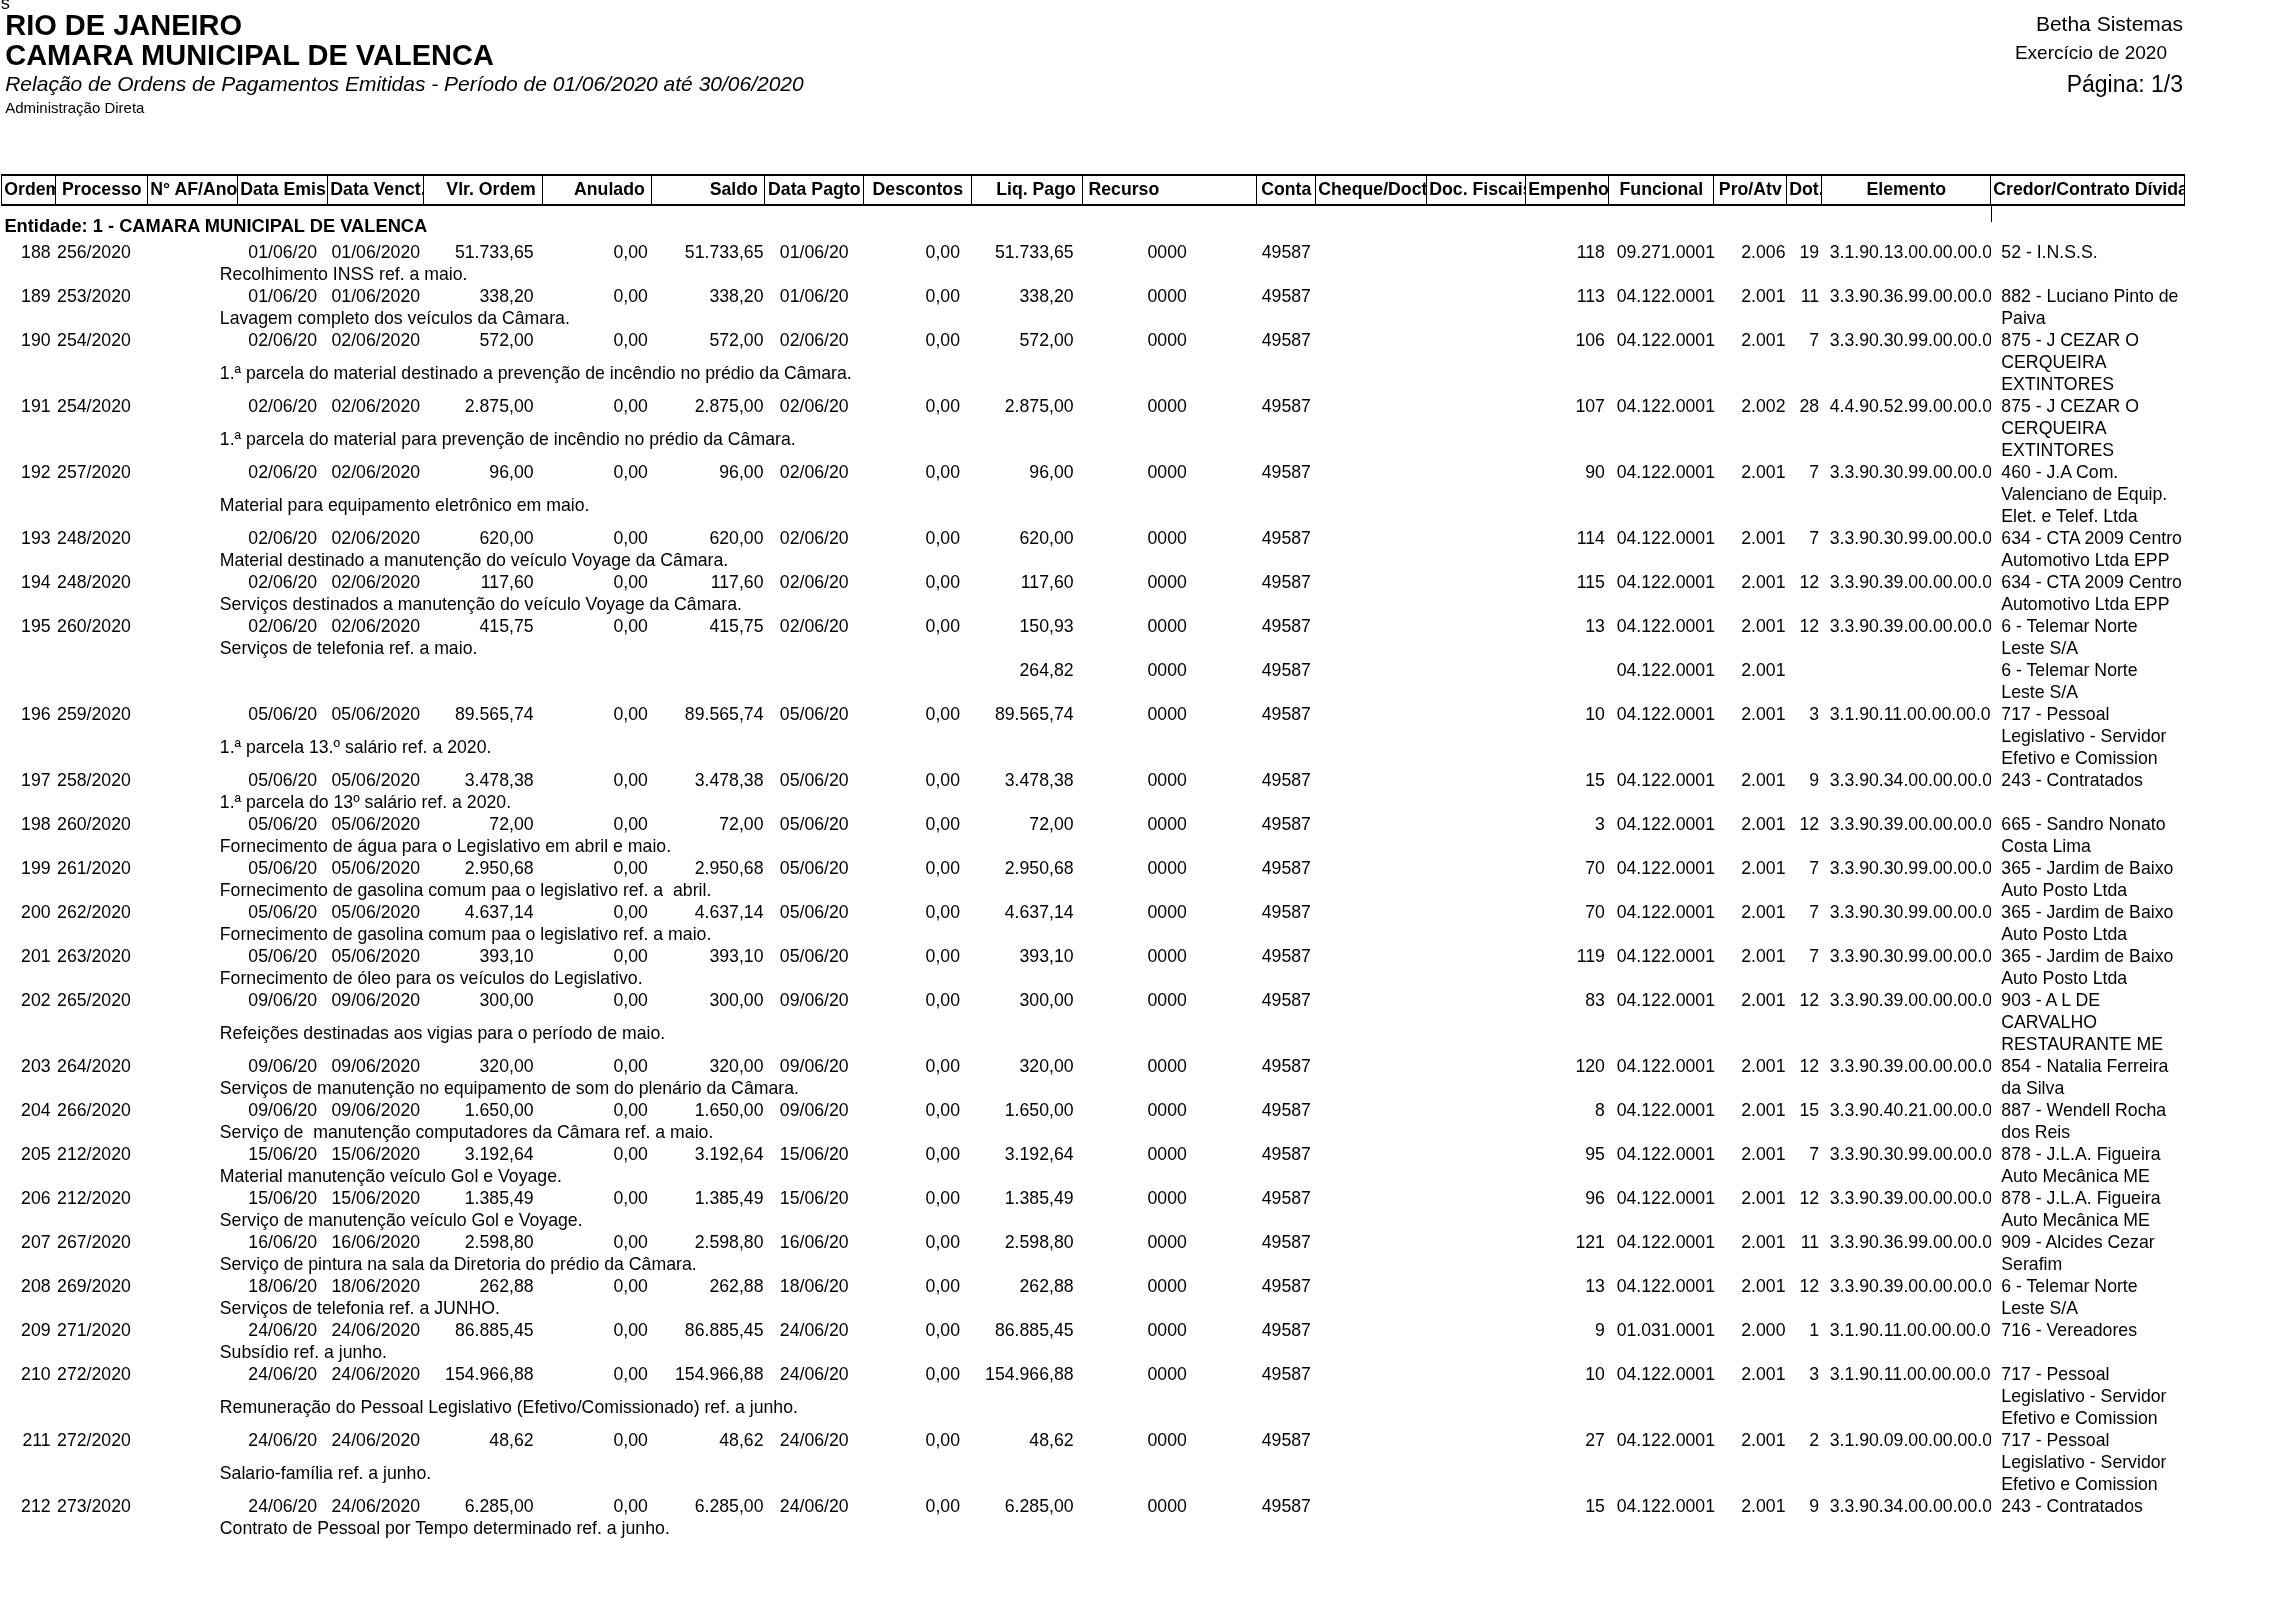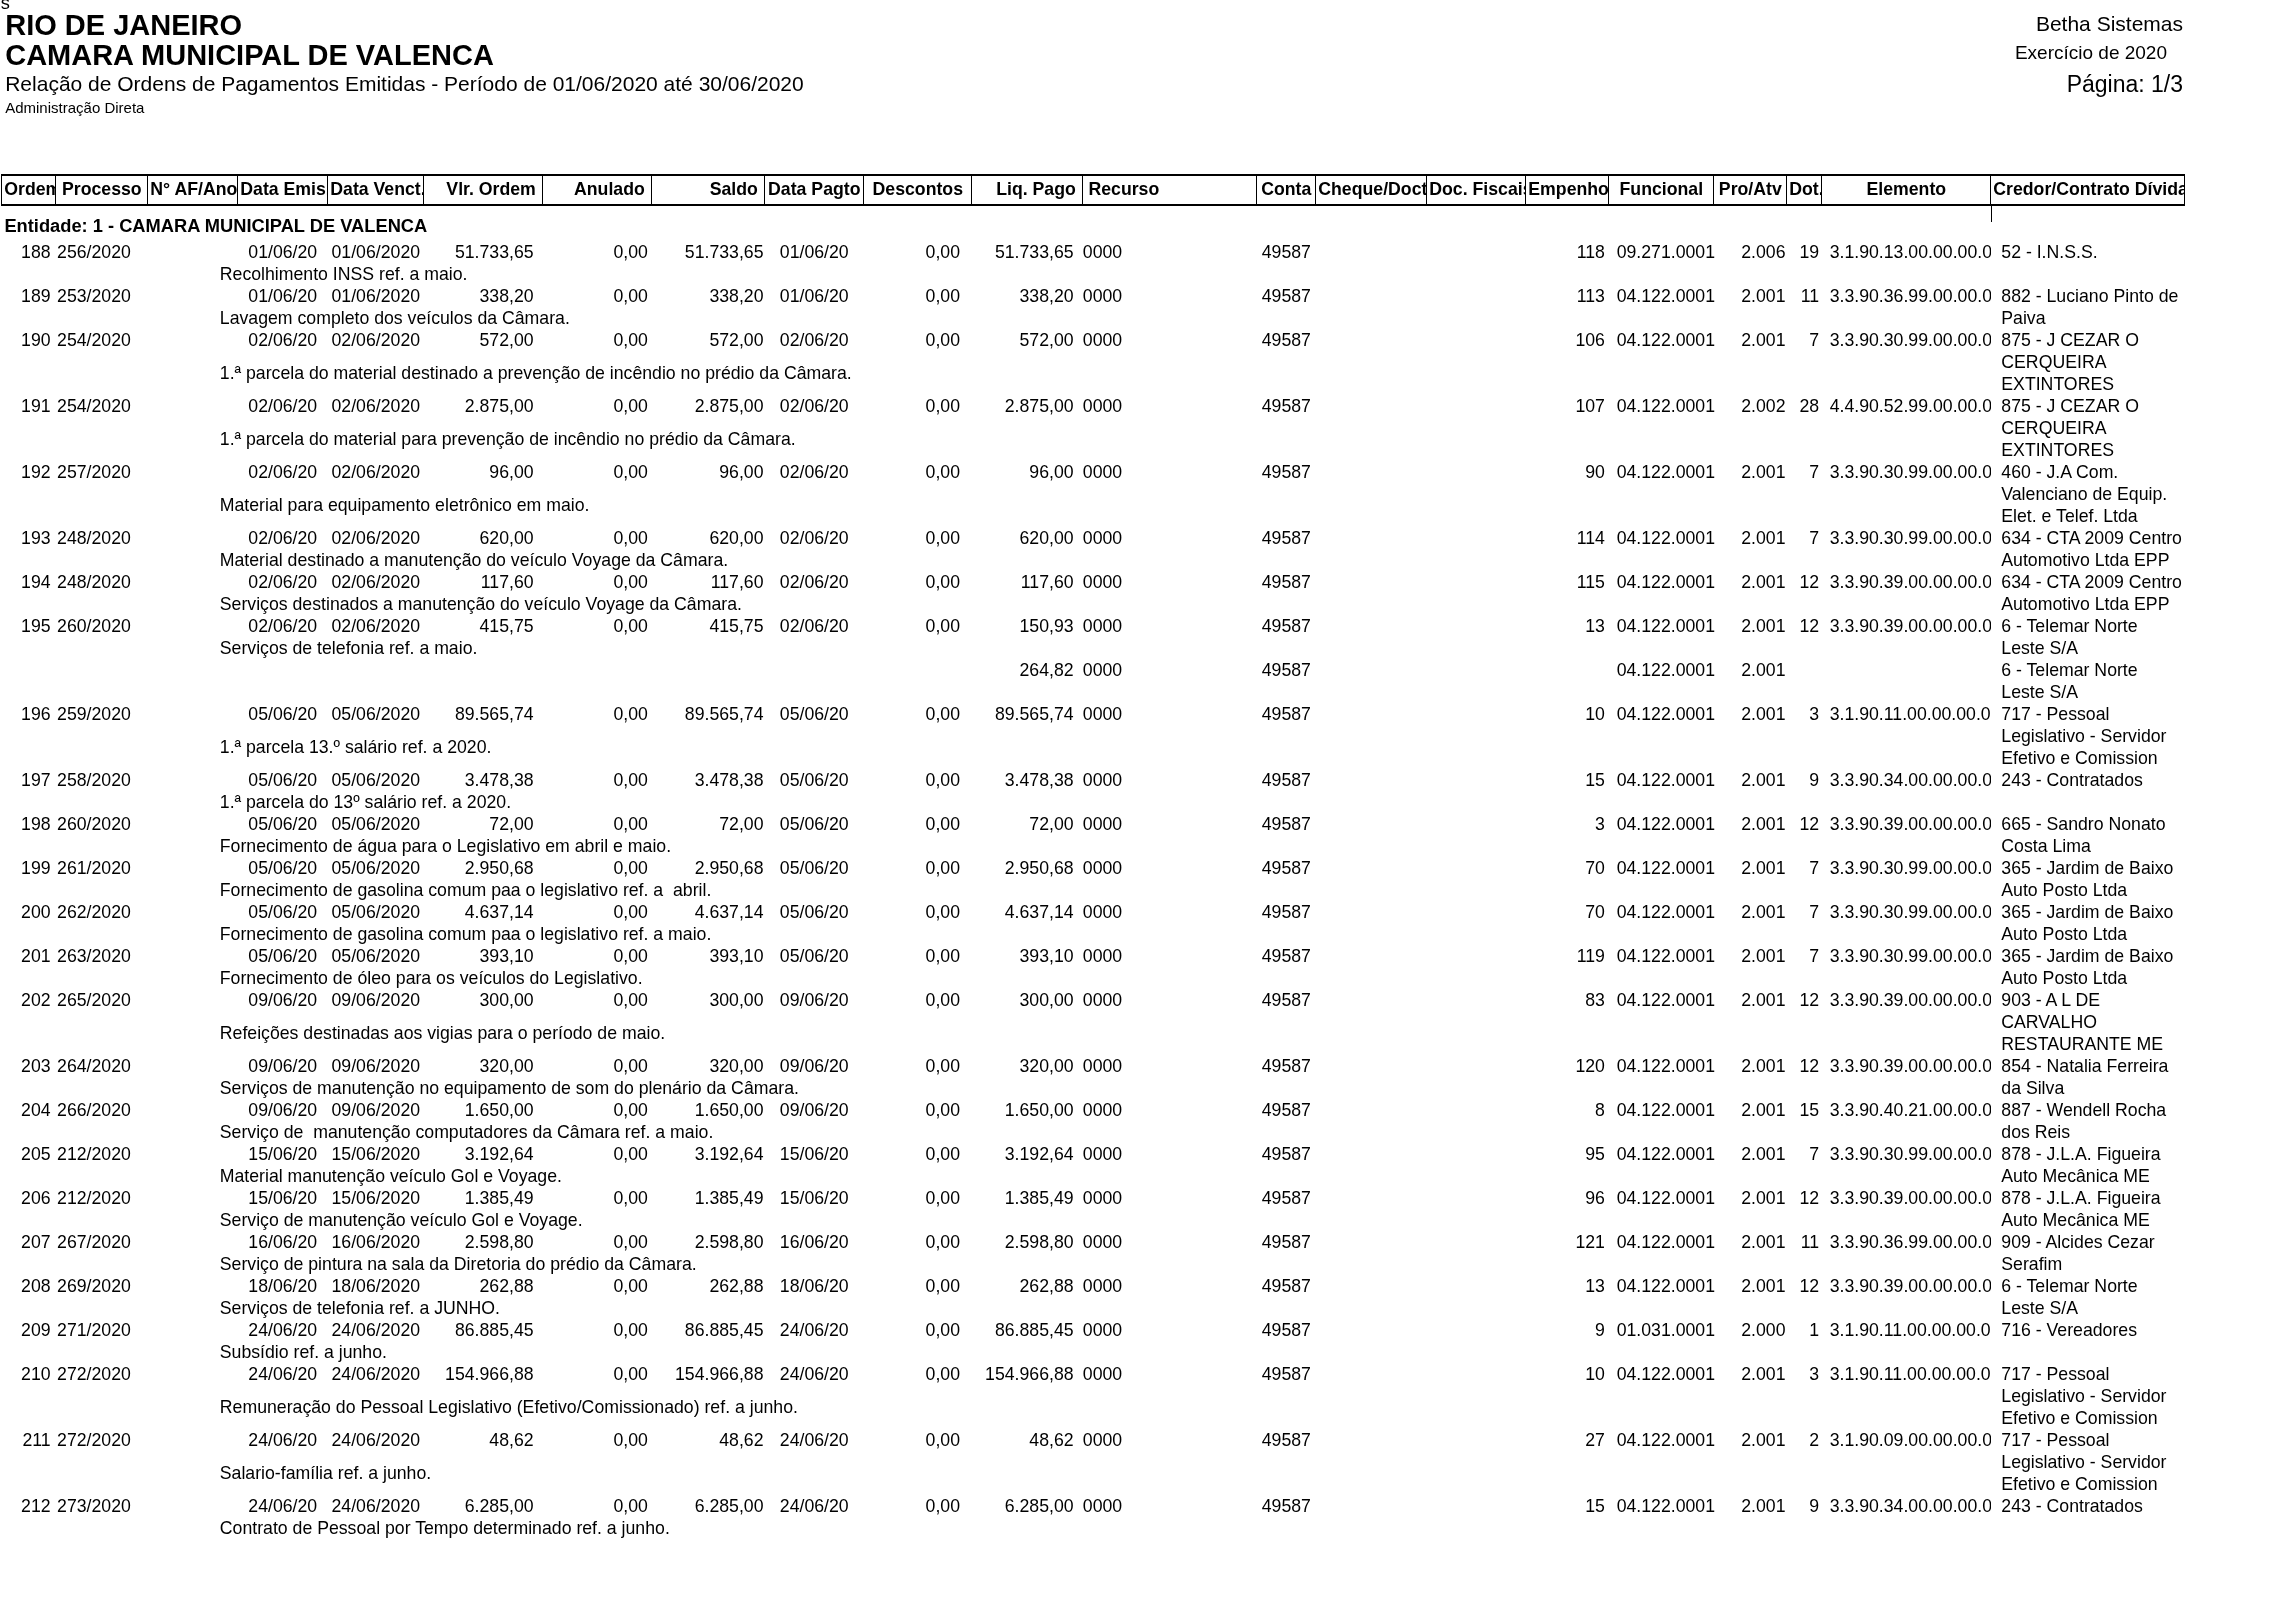--- a/index.html
+++ b/index.html
@@ -5,21 +5,21 @@
   html,body{margin:0;padding:0;}
   body{
     width:2295px;height:1622px;background:#ffffff;color:#000000;
     font-family:"Liberation Sans",sans-serif;position:relative;overflow:hidden;
   }
   .corner-artifact{position:absolute;top:-7.9px;left:0.7px;font-size:18.3px;}
   
   .hdr-line{position:absolute;left:5.2px;white-space:nowrap;}
   .title-1{top:9.2px;font-size:29px;font-weight:bold;}
   .title-2{top:39px;font-size:29px;font-weight:bold;}
-  .subtitle{top:72px;font-size:21px;}
+  .subtitle{top:72px;font-size:21px;font-style:italic;}
   .admin{top:99px;font-size:15px;}
   .hdr-right{position:absolute;right:112px;top:0;text-align:right;}
   .vendor{position:absolute;right:0;top:11.8px;font-size:21px;white-space:nowrap;}
   .exercise{position:absolute;right:16px;top:42px;font-size:19px;white-space:nowrap;}
   .pagenum{position:absolute;right:0;top:71px;font-size:23px;white-space:nowrap;}
   
   table{
     position:absolute;left:1.3px;top:174px;width:2182px;
     border-collapse:collapse;table-layout:fixed;font-size:17.7px;
   }
@@ -36,21 +36,21 @@
   tr.main-row{height:22px;}
   tr.desc-row{height:22px;}
   td.c-ordem{text-align:right;padding-right:5.2px;}
   td.c-processo{text-align:left;padding-left:1.3px;}
   td.c-emis,td.c-venct,td.c-pagto,td.c-conta{text-align:center;}
   td.c-vlr{text-align:right;padding-right:9.2px;}
   td.c-anulado{text-align:right;padding-right:3.9px;}
   td.c-saldo{text-align:right;padding-right:1.3px;}
   td.c-descontos{text-align:right;padding-right:11.8px;}
   td.c-liq{text-align:right;padding-right:9.2px;}
-  td.c-recurso{text-align:left;padding-right:5.2px;}
+  td.c-recurso{text-align:center;padding-right:5.2px;}
   td.c-empenho{text-align:right;padding-right:3.9px;}
   td.c-funcional{padding-left:7.9px;margin-left:26px;}
   td.c-proatv{text-align:right;padding-right:1.3px;}
   td.c-dot{text-align:right;padding-right:2.6px;}
   td.c-elemento{padding-left:7.9px;overflow:hidden;}
   td.c-credor{padding-left:10.5px;white-space:normal;word-wrap:break-word;}
   td.c-desccell{padding-left:72px;}
   .desc-text{white-space:pre-wrap;max-width:684px;}
   .divider-stub{position:absolute;left:1991px;top:204px;width:1.3px;height:18.3px;background:#000;}
 </style>

